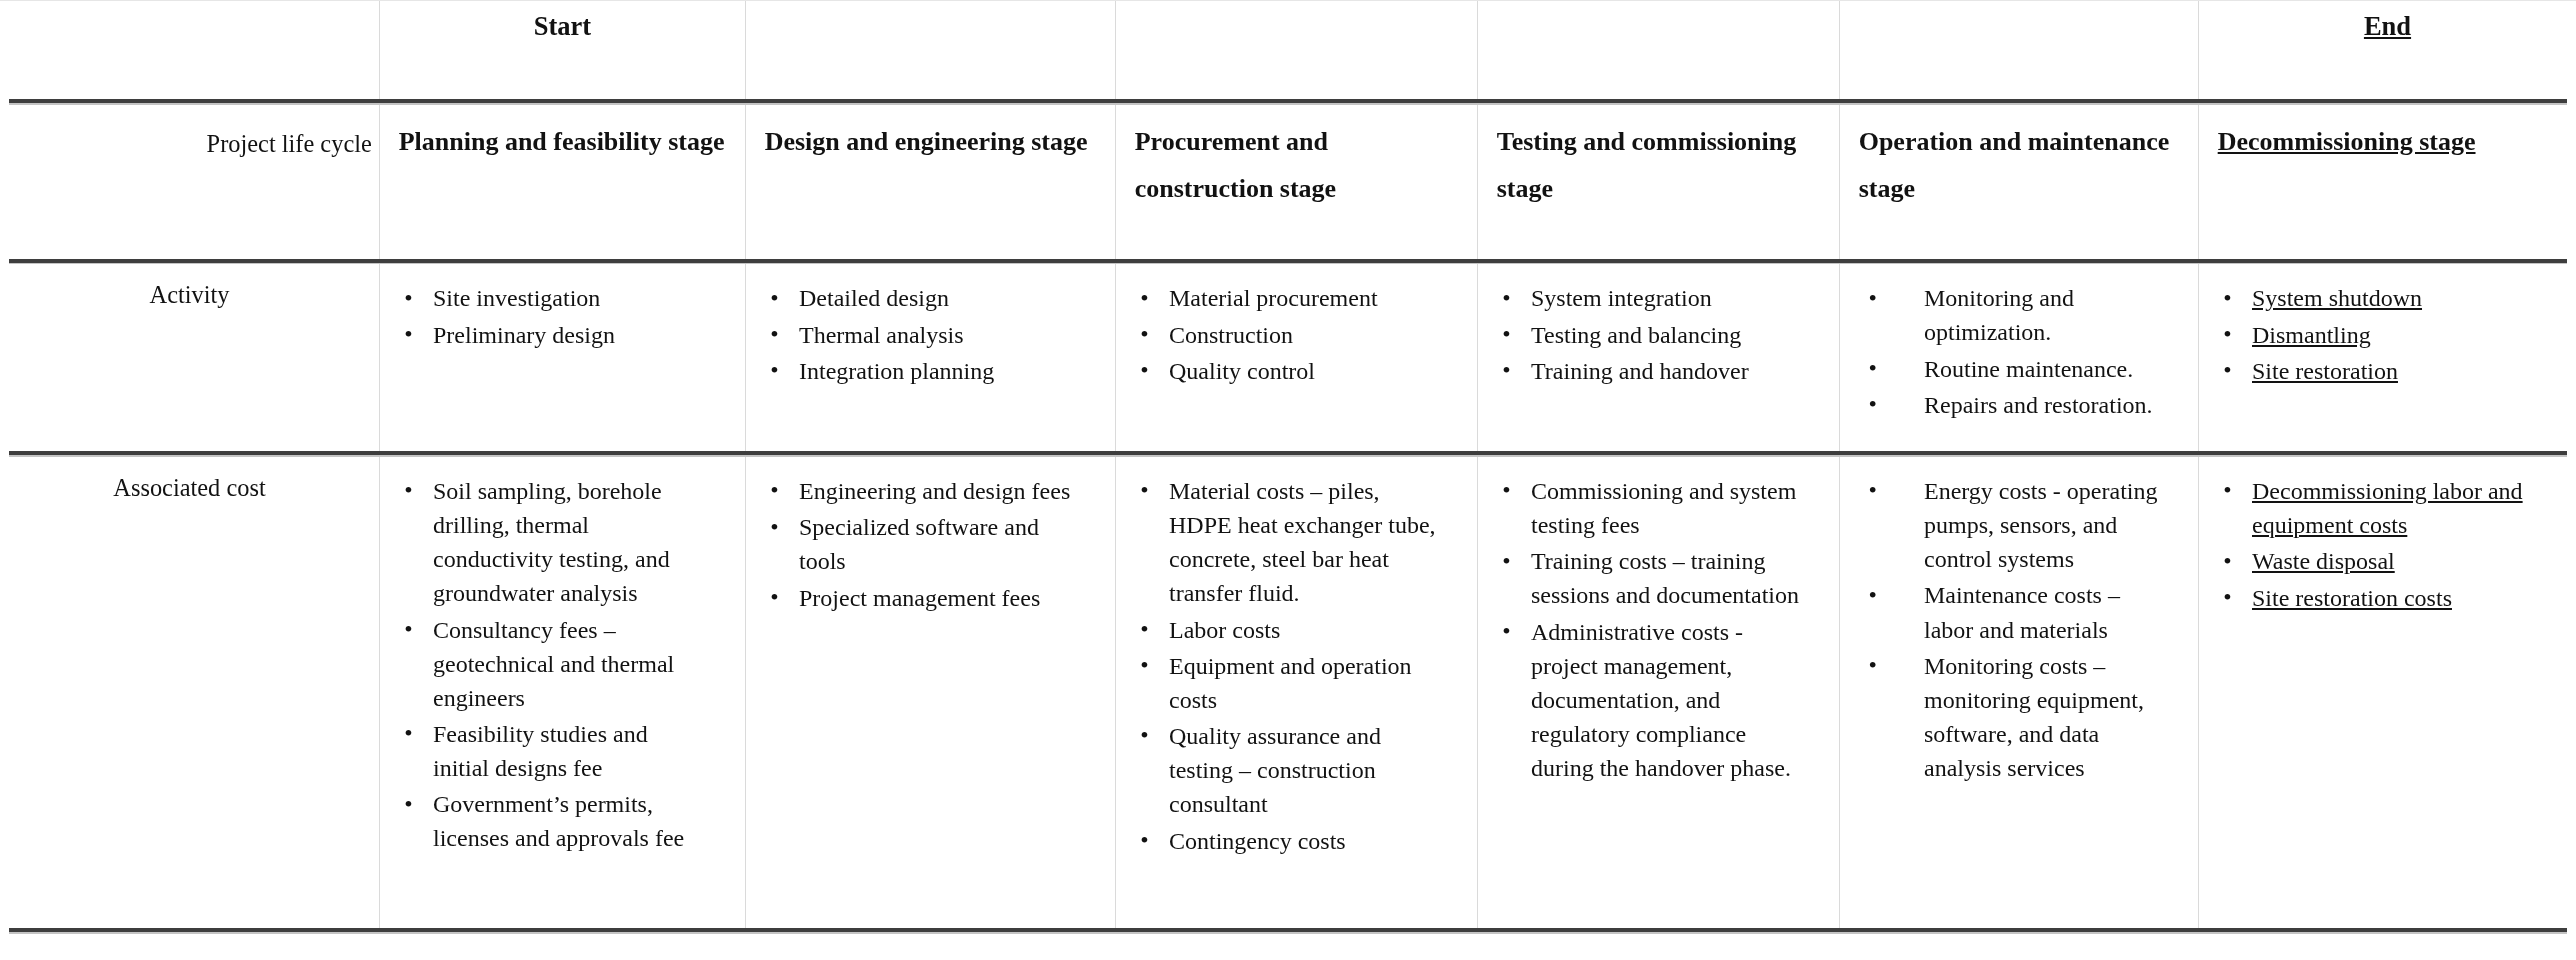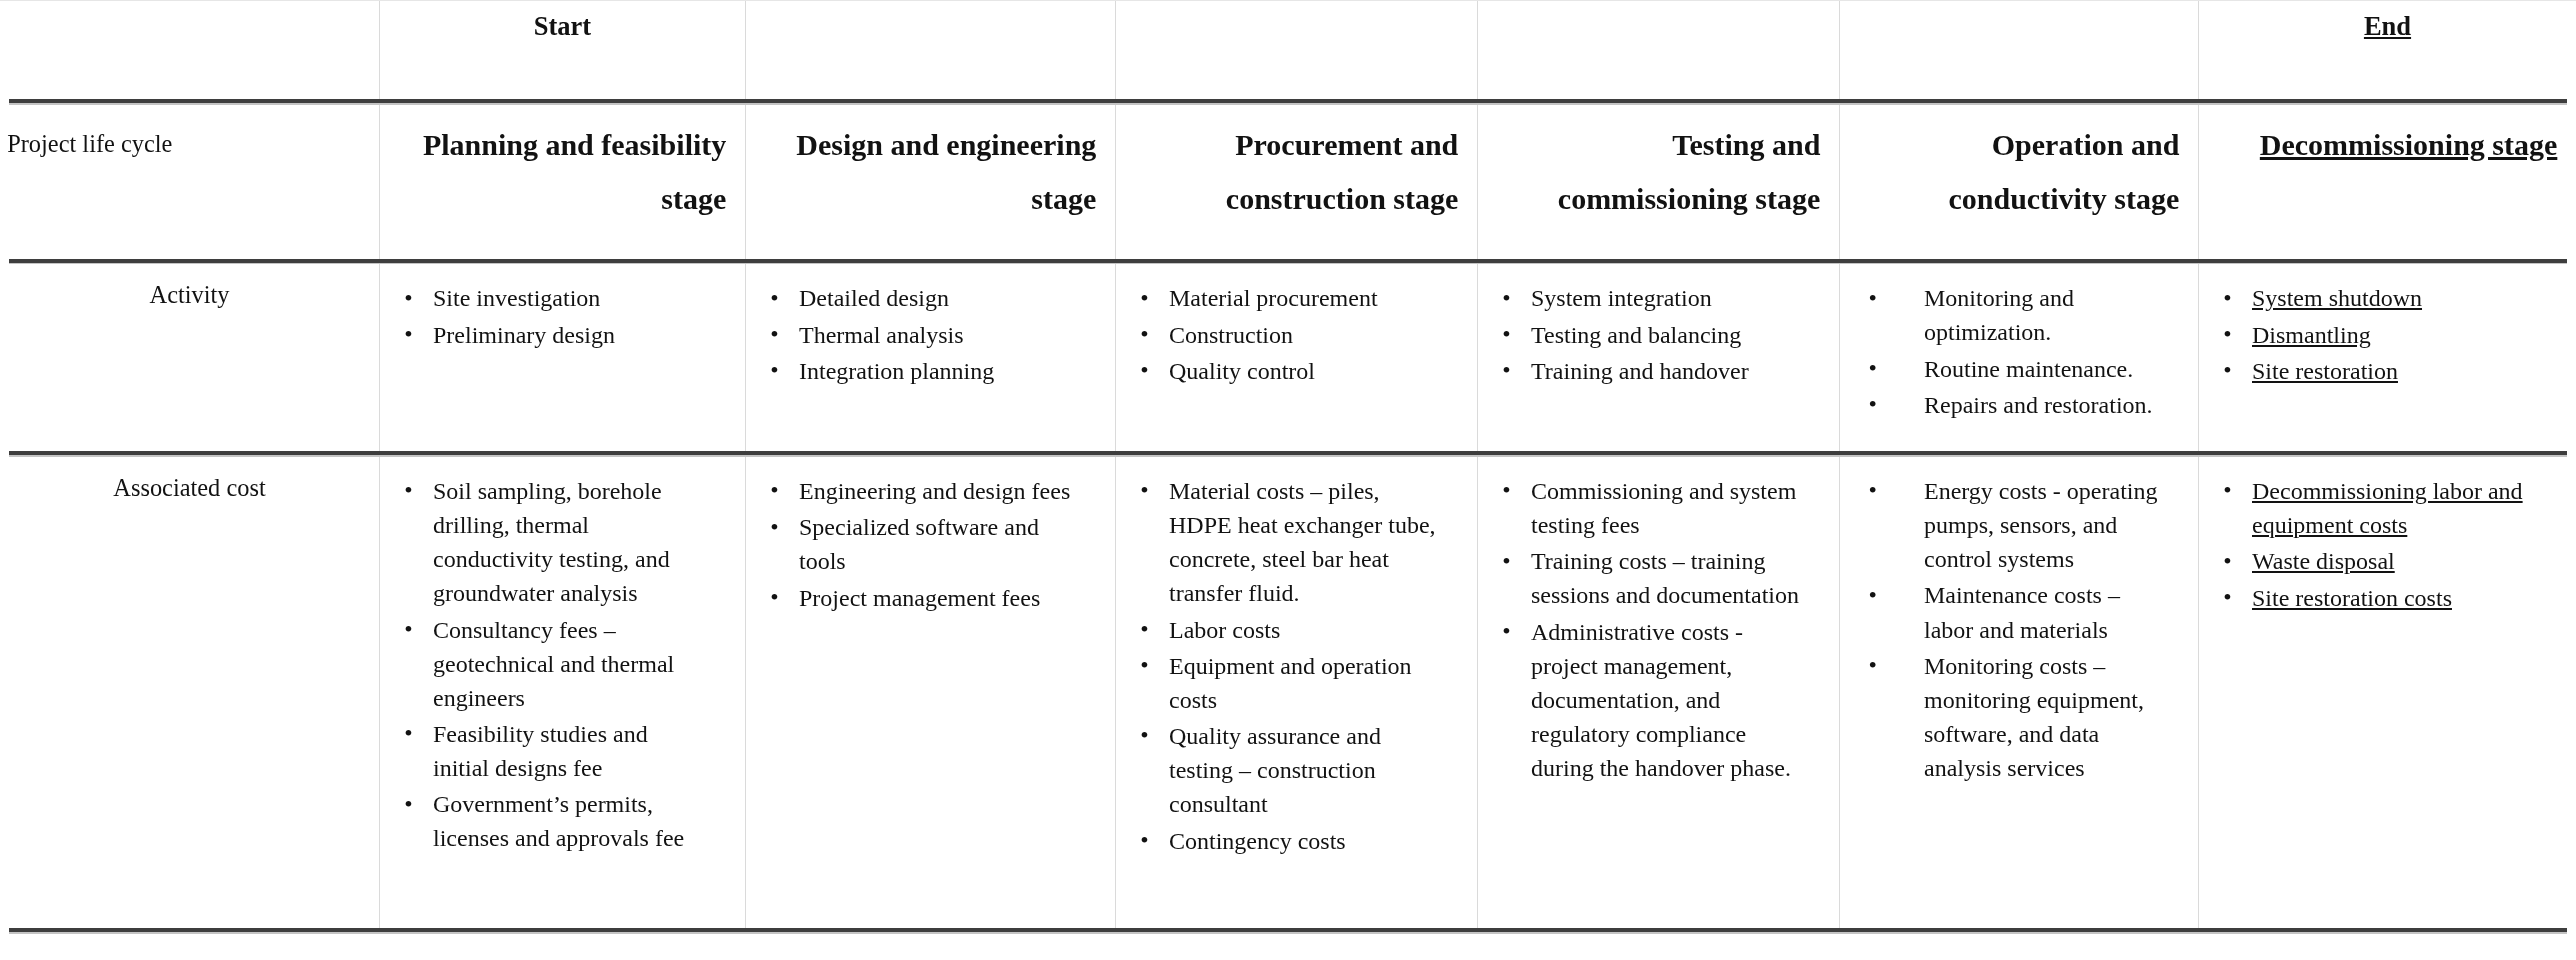--- a/index.html
+++ b/index.html
@@ -34,34 +34,34 @@
     display: flex;
     justify-content: center;
     align-items: flex-start;
     padding-top: 10px;
     font-weight: bold;
     font-size: 26.5px;
   }
   
   .headcell {
     font-weight: bold;
-    font-size: 30px;
-    text-align: right;
+    font-size: 26px;
+    text-align: left;
     padding: 13px 18.7px 0 18.7px;
     line-height: 1.82;
   }
   .rowlabel {
     font-size: 24.4px;
     text-align: center;
     padding-top: 17px;
   }
   .headrowlabel {
     font-size: 24.4px;
     font-weight: normal;
-    text-align: left;
+    text-align: right;
     padding: 17px 7.2px 0 7.2px;
     line-height: 1.82;
   }
   
   .listcell {
     padding: 17px 37px 11.5px 17px;
     font-size: 24px;
     line-height: 1.42;
   }
   .li {
@@ -96,21 +96,21 @@
       <span>End</span>
     </div>
 
     <div class="rule"></div>
 
     <div class="cell headrowlabel">Project life cycle</div>
     <div class="cell headcell">Planning and feasibility stage</div>
     <div class="cell headcell">Design and engineering stage</div>
     <div class="cell headcell">Procurement and construction stage</div>
     <div class="cell headcell">Testing and commissioning stage</div>
-    <div class="cell headcell">Operation and conductivity stage</div>
+    <div class="cell headcell">Operation and maintenance stage</div>
     <div class="cell last headcell">Decommissioning stage</div>
 
     <div class="rule"></div>
 
     <div class="cell rowlabel">Activity</div>
 
     <div class="cell listcell">
       <div class="li">Site investigation</div>
       <div class="li">Preliminary design</div>
     </div>

